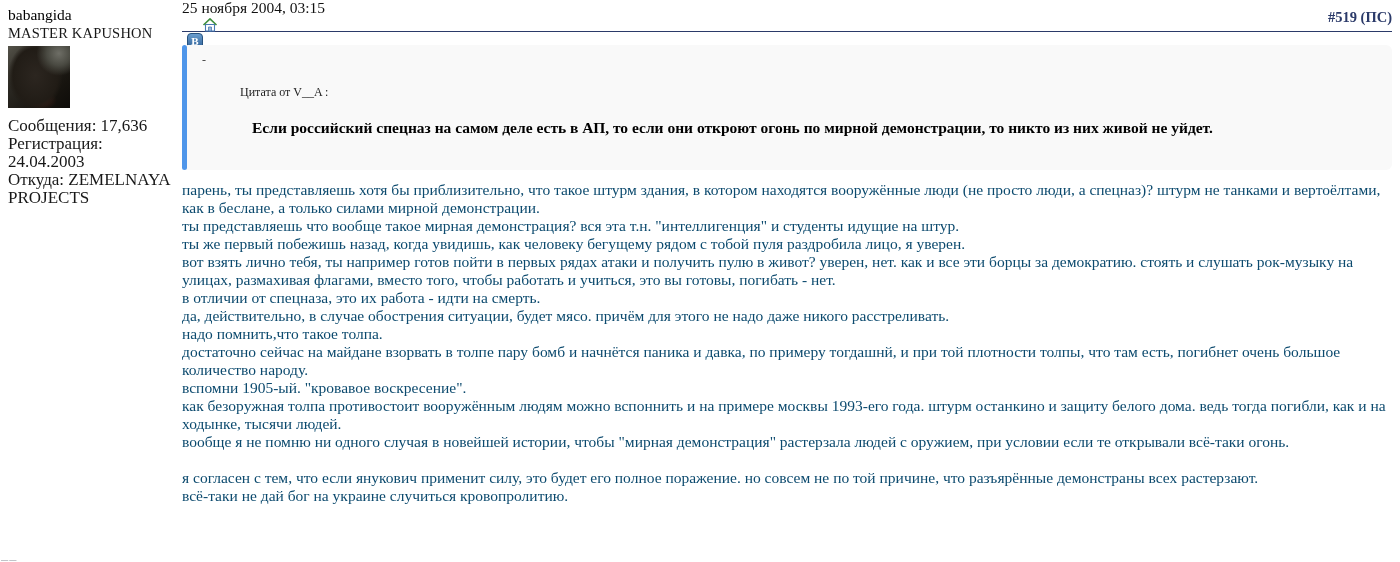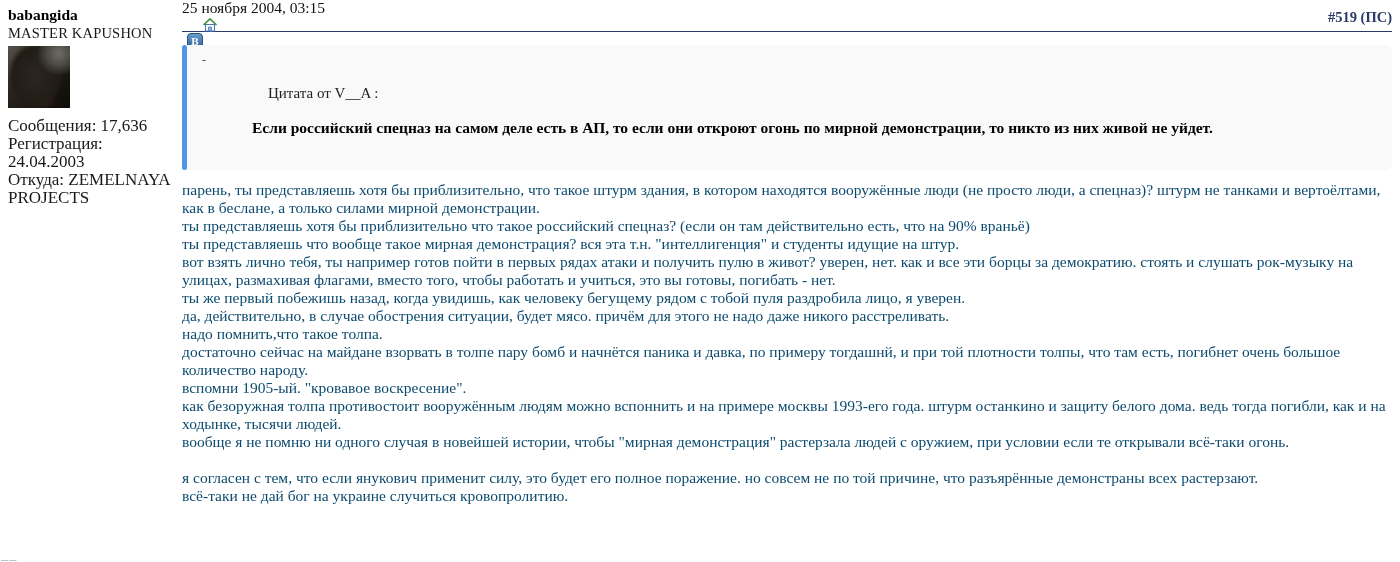--- a/index.html
+++ b/index.html
@@ -1,20 +1,20 @@
 <!DOCTYPE html>
 <html><head>
 <meta charset="utf-8">
 <style>
   * { margin:0; padding:0; box-sizing:border-box; }
   html,body { width:1400px; height:562px; background:#ffffff; }
   body { font-family:"Liberation Serif", serif; color:#181818; position:relative; overflow:hidden; }
 
   .sidebar { position:absolute; left:8px; top:6px; width:172px; }
-  .username { font-weight:bold; font-size:15.5px; line-height:18px; color:#000; }
+  .username { font-weight:normal; font-size:15.5px; line-height:18px; color:#000; }
   .usertitle { font-size:14.5px; line-height:18px; letter-spacing:.2px; }
   .avatar { margin-top:4px; width:62px; height:62px;
     background:
       radial-gradient(circle at 82% 12%, #6e6e66 0%, #4a4a42 16%, rgba(0,0,0,0) 30%),
       radial-gradient(ellipse 58% 72% at 44% 48%, #2c2620 0%, #211c16 62%, rgba(0,0,0,0) 76%),
       radial-gradient(ellipse 30% 18% at 55% 88%, #3d2019 0%, rgba(0,0,0,0) 80%),
       linear-gradient(135deg, #55534a 0%, #2b2822 35%, #17140f 75%, #0e0c09 100%);
   }
   .info { margin-top:9px; }
   .info-line { font-size:17px; line-height:18px; }
@@ -28,21 +28,21 @@
   .icon.home { margin-left:20px; }
   .icon.bbadge { margin-left:5px; }
   .post-number { font-size:14.5px; font-weight:bold; color:#2b3a69;margin-left:43px; }
   .header-rule { border:none; border-top:1.5px solid #2b3a69; margin-top:3px; }
 
   .quote { position:relative; margin-top:13px; height:125px; background:#f9f9f9;
            border-radius:6px; }
   .quote-bar { position:absolute; left:0; top:0; bottom:0; width:5px; background:#4f96ea;
                border-radius:4px; }
   .quote-dash { position:absolute; left:20px; top:8px; font-size:12px; color:#444; cursor:pointer; }
-  .quote-attrib { position:absolute; left:58px; top:40px; font-size:15px; color:#222;margin-left:28px; }
+  .quote-attrib { position:absolute; left:58px; top:40px; font-size:12px; color:#222; }
   .quote-text { position:absolute; left:70px; top:73px; right:24px; font-size:15.5px;
                 font-weight:bold; color:#000; line-height:19px; }
 
   .body { margin-top:11px; }
   .body-line { font-size:15.5px; line-height:18px; color:#0c4a6e; }
 
   .sig { position:absolute; left:1px; top:547px; font-family:"DejaVu Sans Mono", monospace;
          font-size:12px; color:#8a8f98; letter-spacing:1px; }
 </style>
 </head>
@@ -105,24 +105,24 @@
 
     <section class="quote">
       <span class="quote-bar"></span>
       <div class="quote-dash">-</div>
       <div class="quote-attrib">Цитата от V__A :</div>
       <div class="quote-text">Если российский спецназ на самом деле есть в АП, то если они откроют огонь по мирной демонстрации, то никто из них живой не уйдет.</div>
     </section>
 
     <div class="body">
         <div class="body-line">парень, ты представляешь хотя бы приблизительно, что такое штурм здания, в котором находятся вооружённые люди (не просто люди, а спецназ)? штурм не танками и вертоёлтами, как в беслане, а только силами мирной демонстрации.</div>
-        <div class="body-line">ты представляешь хотя бы приблизительно что такое российский спецназ? (если он там действительно есть, что на 90% враньё)</div>
         <div class="body-line">ты представляешь что вообще такое мирная демонстрация? вся эта т.н. "интеллигенция" и студенты идущие на штур.</div>
+        <div class="body-line">ты же первый побежишь назад, когда увидишь, как человеку бегущему рядом с тобой пуля раздробила лицо, я уверен.</div>
         <div class="body-line">вот взять лично тебя, ты например готов пойти в первых рядах атаки и получить пулю в живот? уверен, нет. как и все эти борцы за демократию. стоять и слушать рок-музыку на улицах, размахивая флагами, вместо того, чтобы работать и учиться, это вы готовы, погибать - нет.</div>
-        <div class="body-line">ты же первый побежишь назад, когда увидишь, как человеку бегущему рядом с тобой пуля раздробила лицо, я уверен.</div>
+        <div class="body-line">в отличии от спецназа, это их работа - идти на смерть.</div>
         <div class="body-line">да, действительно, в случае обострения ситуации, будет мясо. причём для этого не надо даже никого расстреливать.</div>
         <div class="body-line">надо помнить,что такое толпа.</div>
         <div class="body-line">достаточно сейчас на майдане взорвать в толпе пару бомб и начнётся паника и давка, по примеру тогдашнй, и при той плотности толпы, что там есть, погибнет очень большое количество народу.</div>
         <div class="body-line">вспомни 1905-ый. "кровавое воскресение".</div>
         <div class="body-line">как безоружная толпа противостоит вооружённым людям можно вспоннить и на примере москвы 1993-его года. штурм останкино и защиту белого дома. ведь тогда погибли, как и на ходынке, тысячи людей.</div>
         <div class="body-line">вообще я не помню ни одного случая в новейшей истории, чтобы "мирная демонстрация" растерзала людей с оружием, при условии если те открывали всё-таки огонь.</div>
         <div class="body-line">&nbsp;</div>
         <div class="body-line">я согласен с тем, что если янукович применит силу, это будет его полное поражение. но совсем не по той причине, что разъярённые демонстраны всех растерзают.</div>
         <div class="body-line">всё-таки не дай бог на украине случиться кровопролитию.</div>
       </div>

